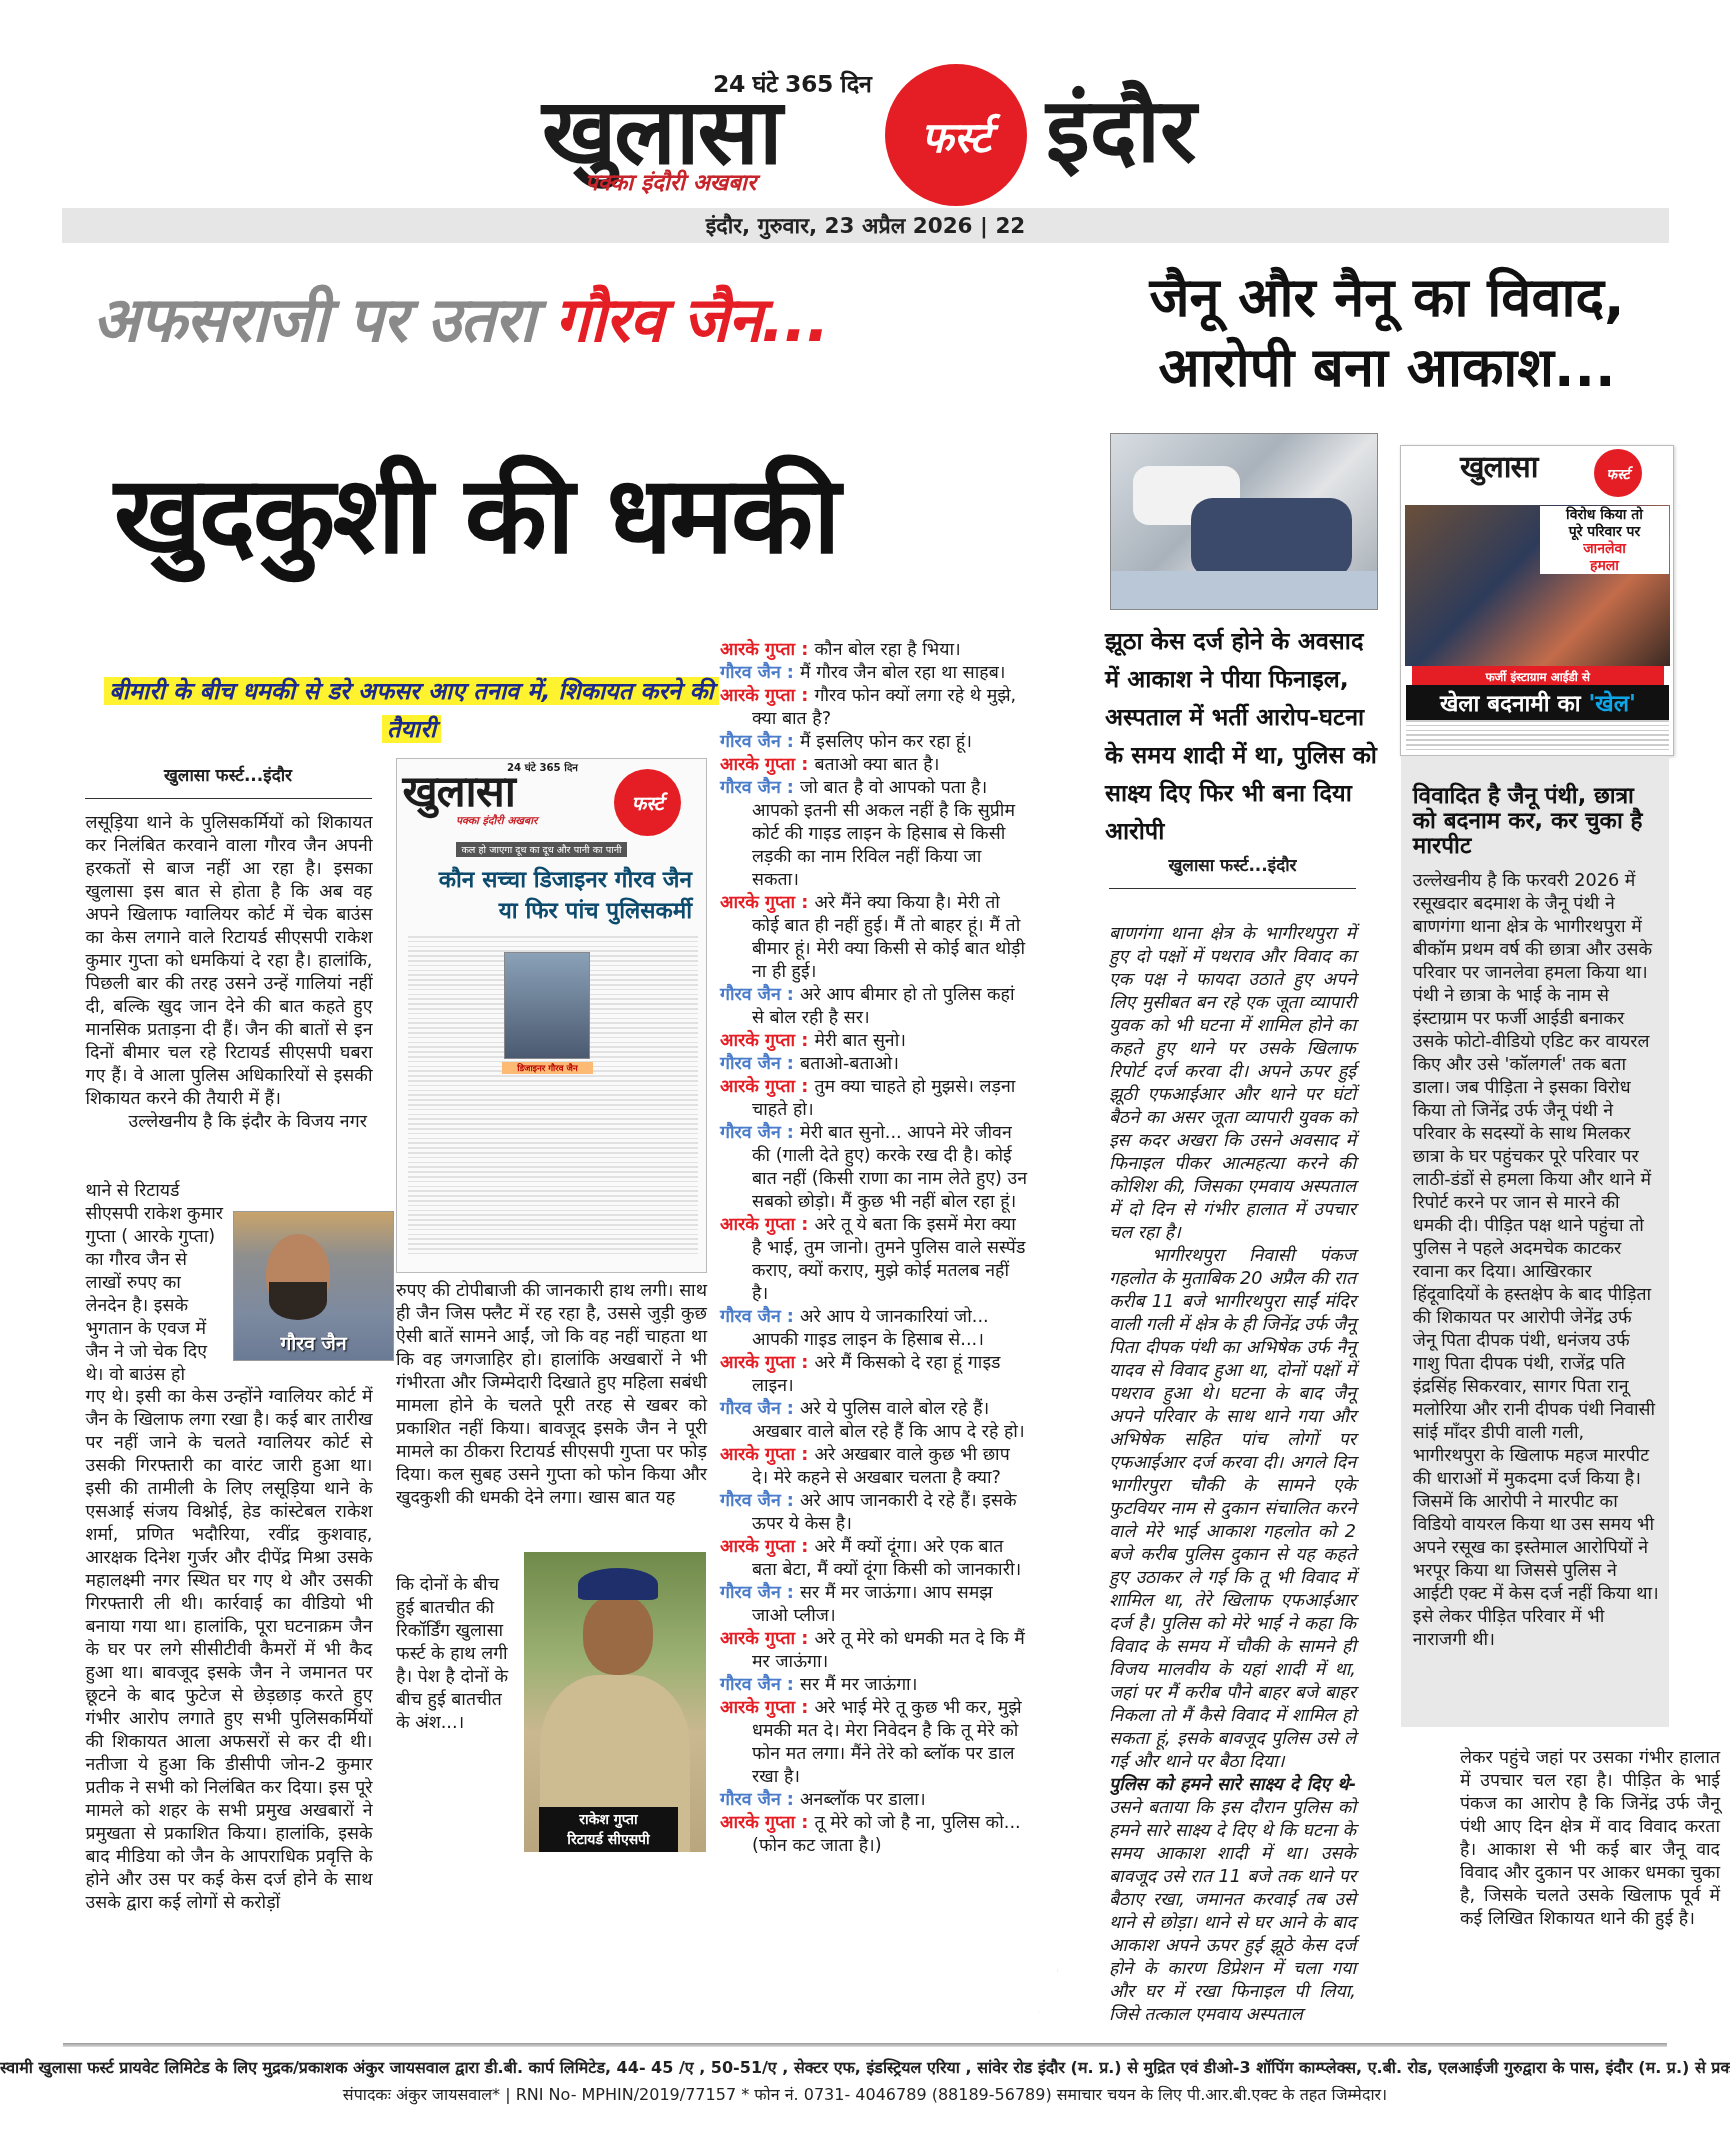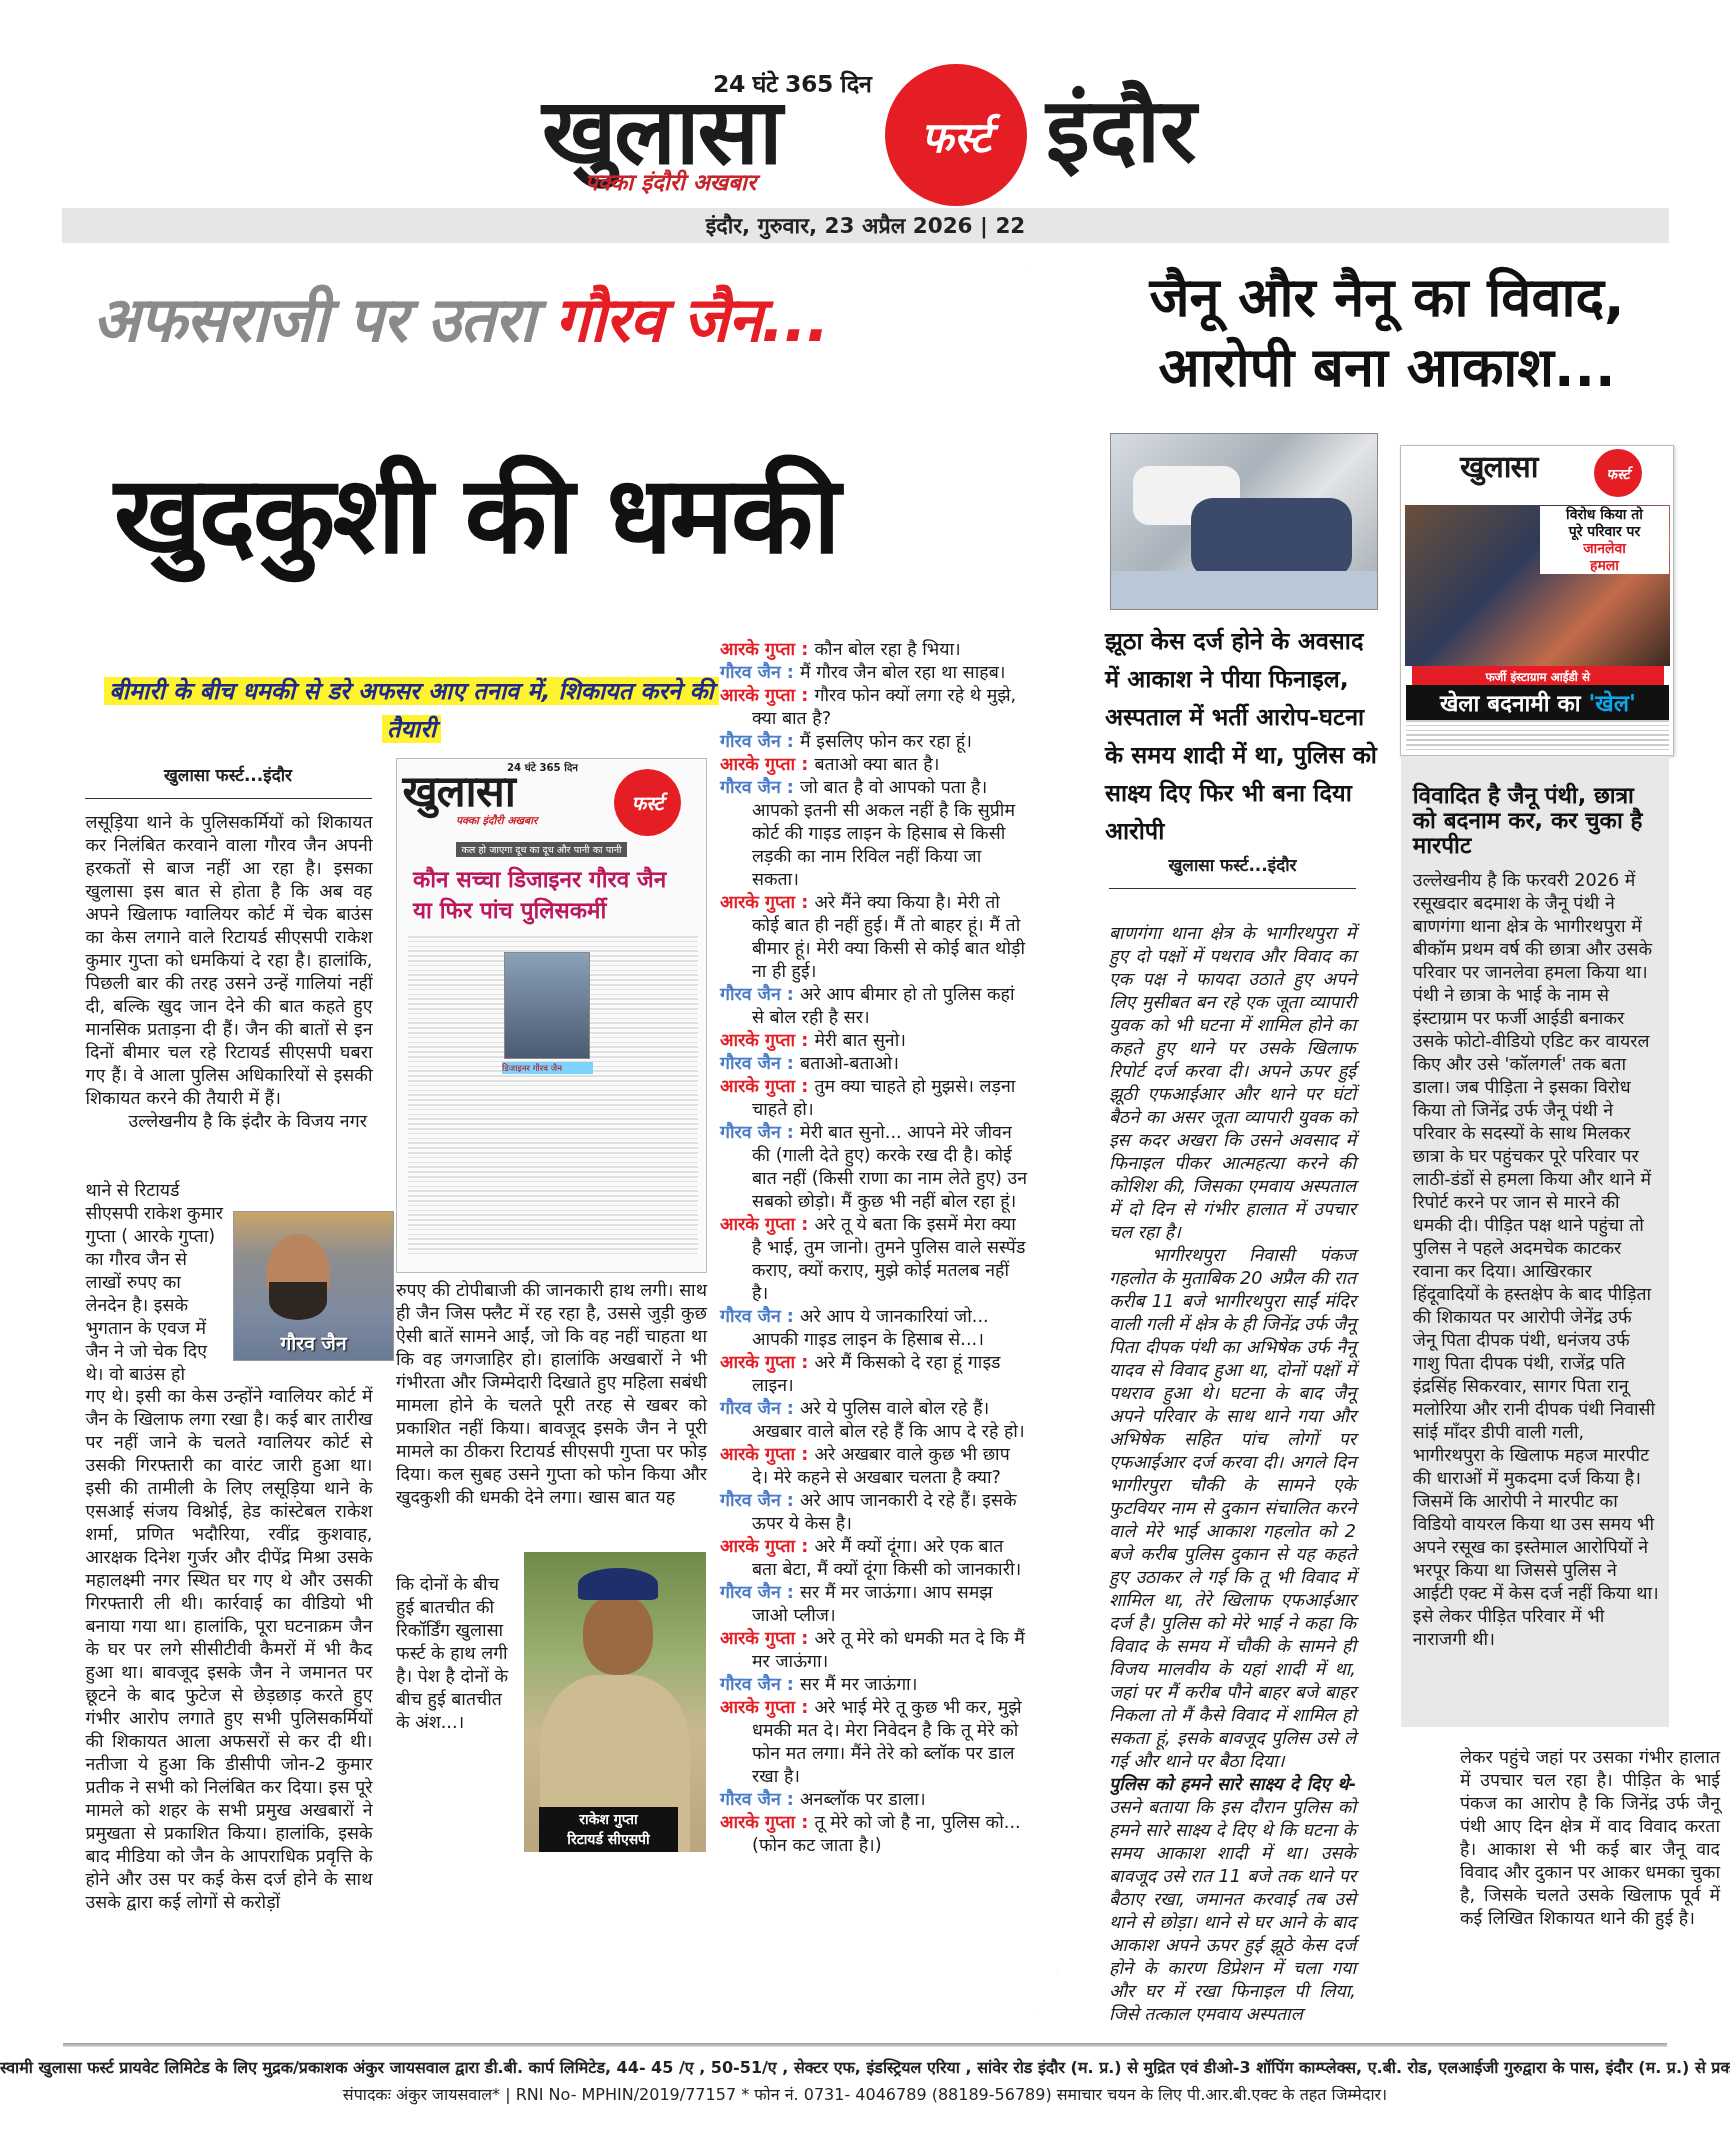--- a/index.html
+++ b/index.html
@@ -36,24 +36,24 @@
   .photo-gj .beard { position: absolute; left: 35px; top: 70px; width: 58px; height: 38px; border-radius: 0 0 50% 50%; background: #2e2620; }
   .photo-gj .cap { position: absolute; left: 0; bottom: 4.3px; width: 100%; text-align: center; color: #fff; font-size: 19.3px; font-weight: bold; text-shadow: 1.1px 1.1px 1.6px #000; }
 
   
   .inset { position: absolute; left: 333px; top: 494px; width: 311px; height: 515px; border: 0.5px solid #bbb; background: #fafafa; }
   .inset-tag { position: absolute; left: 110px; top: 1.1px; font-size: 10.2px; font-weight: bold; }
   .inset-brand { position: absolute; left: 5.4px; top: 10.7px; font-size: 43px; font-weight: bold; color: #1c1c1c; line-height: 1; letter-spacing: -1.1px; }
   .inset-slogan { position: absolute; left: 59px; top: 54px; font-size: 10.7px; font-style: italic; color: #c8242b; font-weight: bold; }
   .inset-circle { position: absolute; left: 217px; top: 9.7px; width: 67px; height: 67px; border-radius: 50%; background: #e51e25; color: #fff; font-size: 19.3px; font-style: italic; font-weight: bold; display: flex; align-items: center; justify-content: center; }
   .inset-strap { position: absolute; left: 59px; top: 83px; background: #555; color: #fff; font-size: 9.7px; padding: 1.1px 5.4px; }
-  .inset-hl { position: absolute; left: 16px; top: 105px; width: 279px; text-align: left; font-size: 22.5px; font-weight: bold; line-height: 31px; color: #be185d; }
+  .inset-hl { position: absolute; left: 16px; top: 105px; width: 279px; text-align: right; font-size: 22.5px; font-weight: bold; line-height: 31px; color: #0c4a6e; }
   .inset-body { position: absolute; left: 10.7px; top: 177px; width: 290px; height: 322px; background: repeating-linear-gradient(180deg, #d0d0d0 0 1.6px, #fafafa 1.6px 4.8px); opacity: 0.6; }
   .inset-photo { position: absolute; left: 107px; top: 193px; width: 86px; height: 107px; background: linear-gradient(180deg, #8aa1b8, #4b5a70); border: 0.5px solid #888; }
-  .inset-photo-cap { position: absolute; left: 105px; top: 303px; width: 91px; text-align: left; font-size: 8.6px; font-weight: normal; background: #7dd3fc; color: #b00; }
+  .inset-photo-cap { position: absolute; left: 105px; top: 303px; width: 91px; text-align: center; font-size: 8.6px; font-weight: bold; background: #fdba74; color: #b00; }
 
   
   .photo-rg { position: absolute; left: 461px; top: 1288px; width: 182px; height: 300px; background: linear-gradient(180deg, #6f8a4a 0%, #9ab072 35%, #c9b890 60%, #b9a67e 100%); }
   .photo-rg .cap-hat { position: absolute; left: 54px; top: 16px; width: 80px; height: 32px; border-radius: 50% 50% 10% 10%; background: #1e2f6b; }
   .photo-rg .face { position: absolute; left: 59px; top: 43px; width: 70px; height: 80px; border-radius: 45%; background: #9a6a45; }
   .photo-rg .body { position: absolute; left: 16px; top: 123px; width: 150px; height: 177px; border-radius: 40% 40% 0 0; background: #cdbb92; }
   .photo-rg .caption { position: absolute; left: 15px; bottom: 0; width: 139px; background: #111; color: #fff; font-size: 14px; font-weight: bold; text-align: center; line-height: 19.3px; padding: 3.2px 0; }
 
   
   .dialogue { position: absolute; left: 720px; top: 638px; width: 308px; font-size: 17.7px; line-height: 23px; color: #1a1a1a; }

